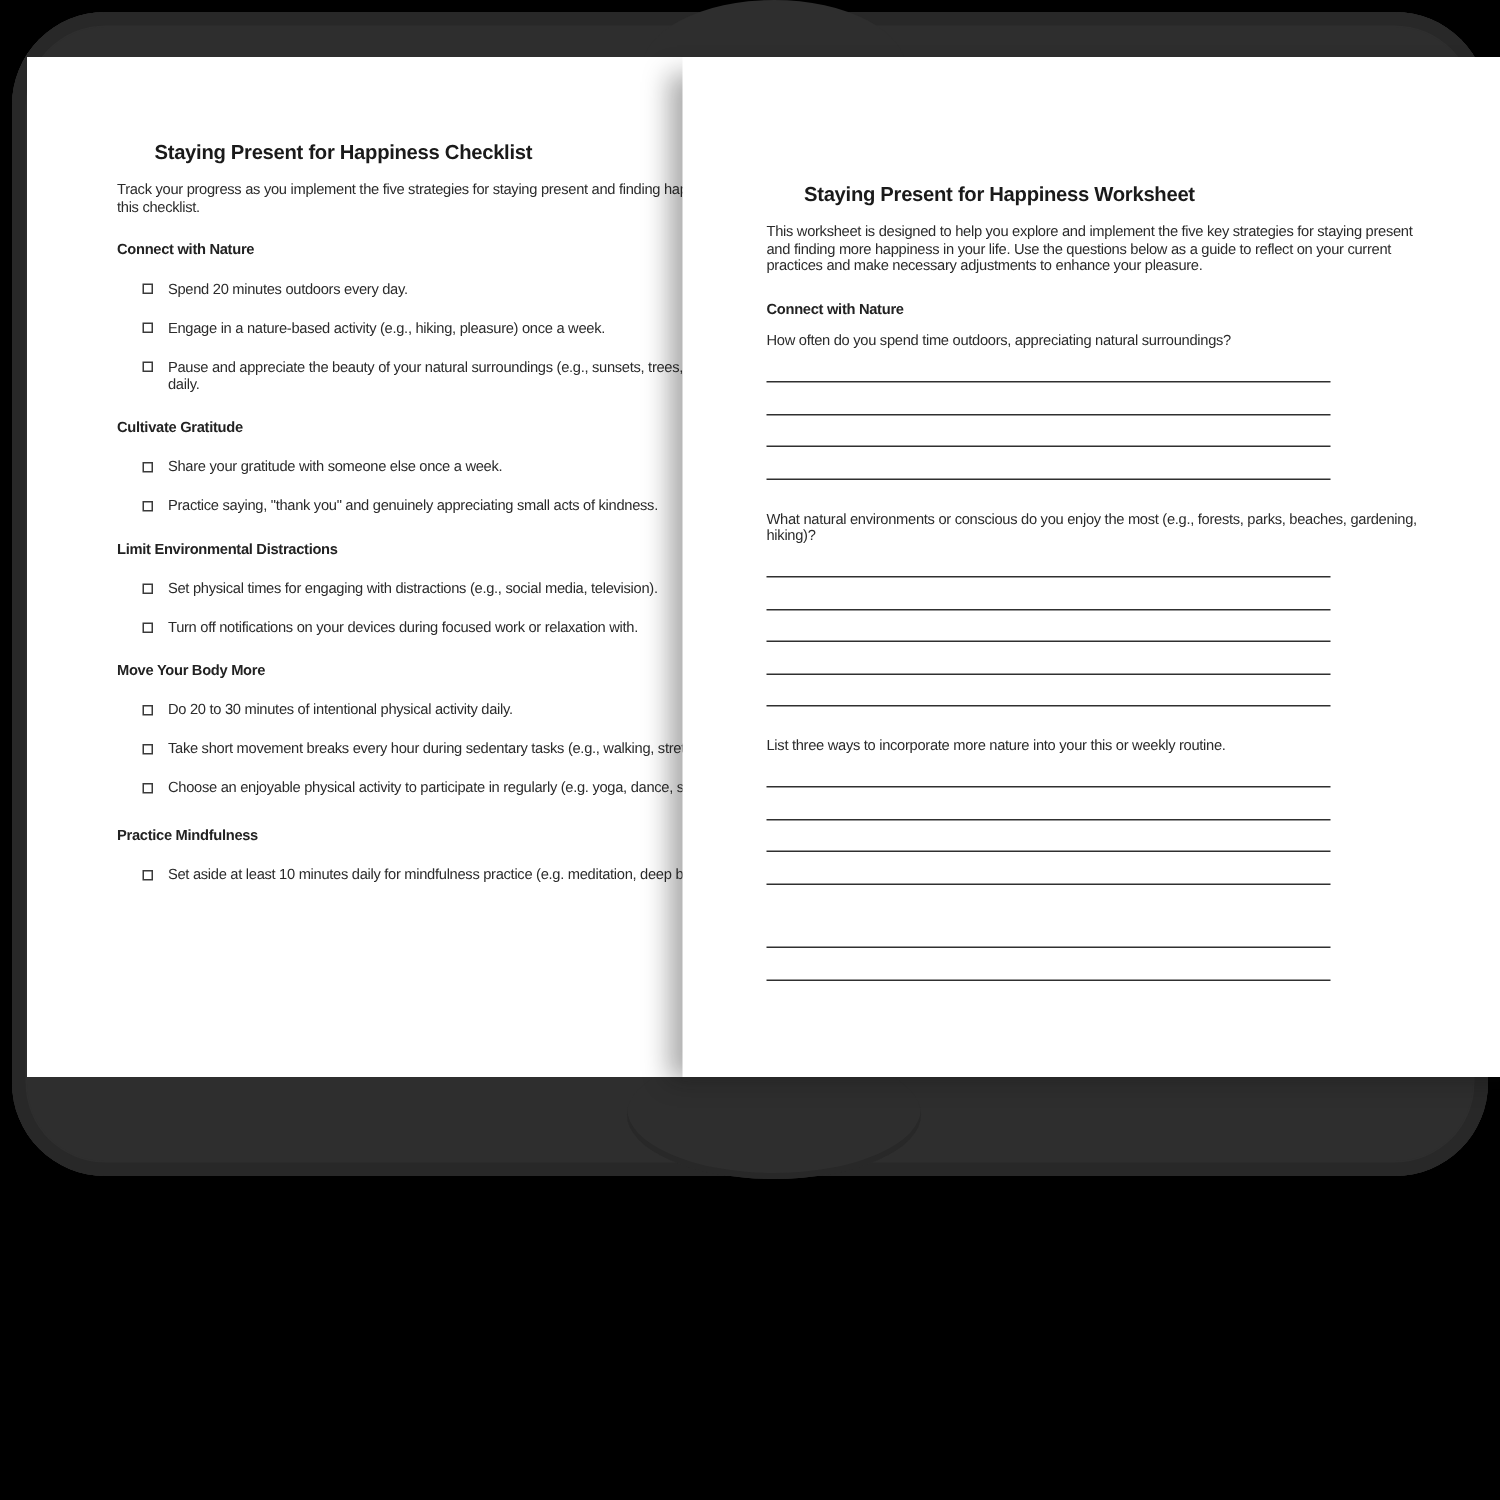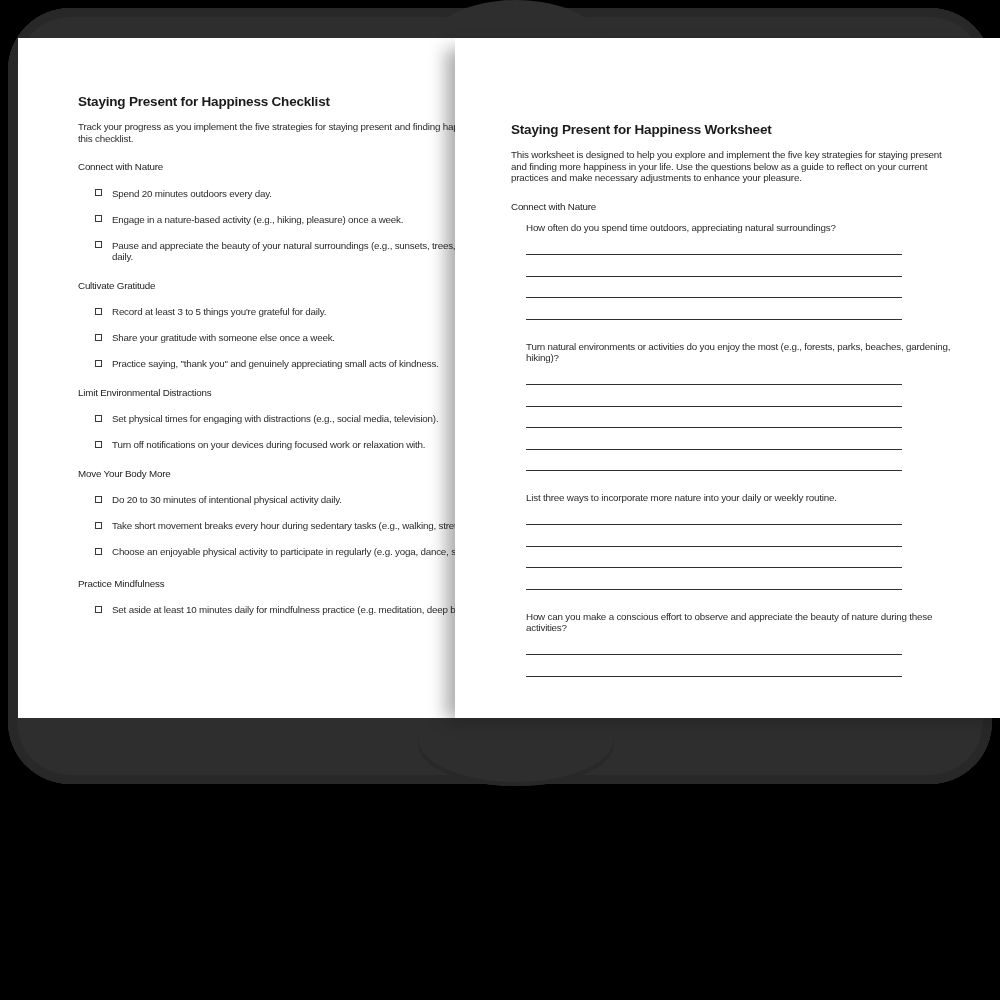--- a/index.html
+++ b/index.html
@@ -41,34 +41,35 @@
   }
   .page-checklist{left:18px;width:523px;padding:56px 0 0 60px;}
   .page-worksheet{
     left:455px;width:576px;padding:84px 0 0 56px;
     box-shadow:-14px 6px 16px -5px rgba(15,15,15,0.35);
   }
   .content{width:440px;}
   .doc-title{
     font-size:13.5px;line-height:16px;font-weight:bold;color:var(--title);
     letter-spacing:-0.2px;
+    margin-left:25px;
   }
   .intro{margin-top:11px;}
   .section-heading{
-    font-weight:normal;color:#222222;margin-top:17px;margin-bottom:15px;
+    font-weight:bold;color:#222222;margin-top:17px;margin-bottom:15px;
   }
   .check-item{
     display:flex;align-items:flex-start;padding-left:17px;margin-bottom:14.5px;
   }
   .checkbox{
     flex:0 0 auto;width:7px;height:7px;margin-top:1.5px;margin-right:10px;
     border:1.2px solid #3a3a3a;background:transparent;
   }
   .check-label{flex:1 1 auto;}
-  .question{margin-top:21px;margin-left:15px;}
+  .question{margin-top:21px;}
   .question.first{margin-top:10px;}
   .answer-lines{width:376px;}
   .answer-line{height:21.5px;border-bottom:1.7px solid var(--line);}
 </style>
 </head>
 <body>
 
 <div class="stage">
   <div class="shadow-blob"></div>
   <div class="blob-bump-top"></div>
@@ -90,24 +91,20 @@
           <span class="check-label">Engage in a nature-based activity (e.g., hiking, pleasure) once a week.</span>
         </div>
         <div class="check-item">
           <span class="checkbox"></span>
           <span class="check-label">Pause and appreciate the beauty of your natural surroundings (e.g., sunsets, trees, birdsong) daily.</span>
         </div>
       </div>
 
       <div class="section">
         <div class="section-heading">Cultivate Gratitude</div>
-        <div class="check-item">
-          <span class="checkbox"></span>
-          <span class="check-label">Record at least 3 to 5 things you're grateful for daily.</span>
-        </div>
         <div class="check-item">
           <span class="checkbox"></span>
           <span class="check-label">Share your gratitude with someone else once a week.</span>
         </div>
         <div class="check-item">
           <span class="checkbox"></span>
           <span class="check-label">Practice saying, "thank you" and genuinely appreciating small acts of kindness.</span>
         </div>
       </div>
 
@@ -159,42 +156,41 @@
         <div class="q-text">How often do you spend time outdoors, appreciating natural surroundings?</div>
         <div class="answer-lines">
           <div class="answer-line"></div>
           <div class="answer-line"></div>
           <div class="answer-line"></div>
           <div class="answer-line"></div>
         </div>
       </div>
 
       <div class="question">
-        <div class="q-text">Turn natural environments or activities do you enjoy the most (e.g., forests, parks, beaches, gardening, hiking)?</div>
+        <div class="q-text">What natural environments or conscious do you enjoy the most (e.g., forests, parks, beaches, gardening, hiking)?</div>
         <div class="answer-lines">
           <div class="answer-line"></div>
           <div class="answer-line"></div>
           <div class="answer-line"></div>
           <div class="answer-line"></div>
           <div class="answer-line"></div>
         </div>
       </div>
 
       <div class="question">
-        <div class="q-text">List three ways to incorporate more nature into your daily or weekly routine.</div>
+        <div class="q-text">List three ways to incorporate more nature into your this or weekly routine.</div>
         <div class="answer-lines">
           <div class="answer-line"></div>
           <div class="answer-line"></div>
           <div class="answer-line"></div>
           <div class="answer-line"></div>
         </div>
       </div>
 
       <div class="question">
-        <div class="q-text">How can you make a conscious effort to observe and appreciate the beauty of nature during these activities?</div>
         <div class="answer-lines">
           <div class="answer-line"></div>
           <div class="answer-line"></div>
         </div>
       </div>
     </div>
   </div>
 </div>
 
 </body></html>

